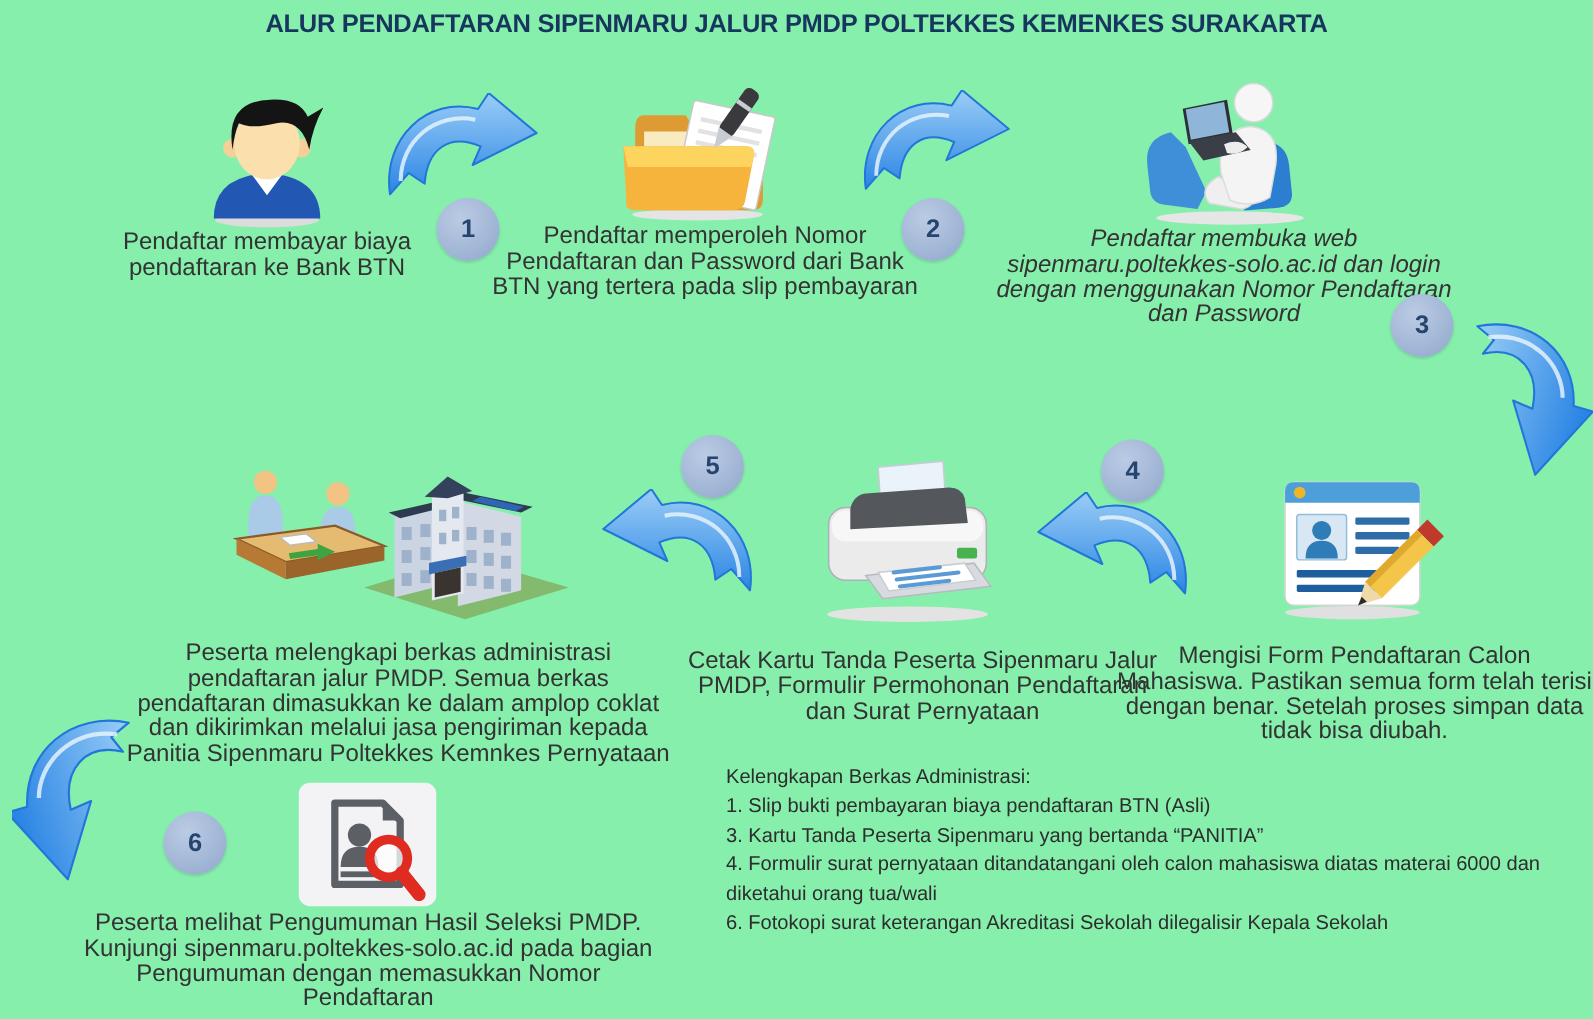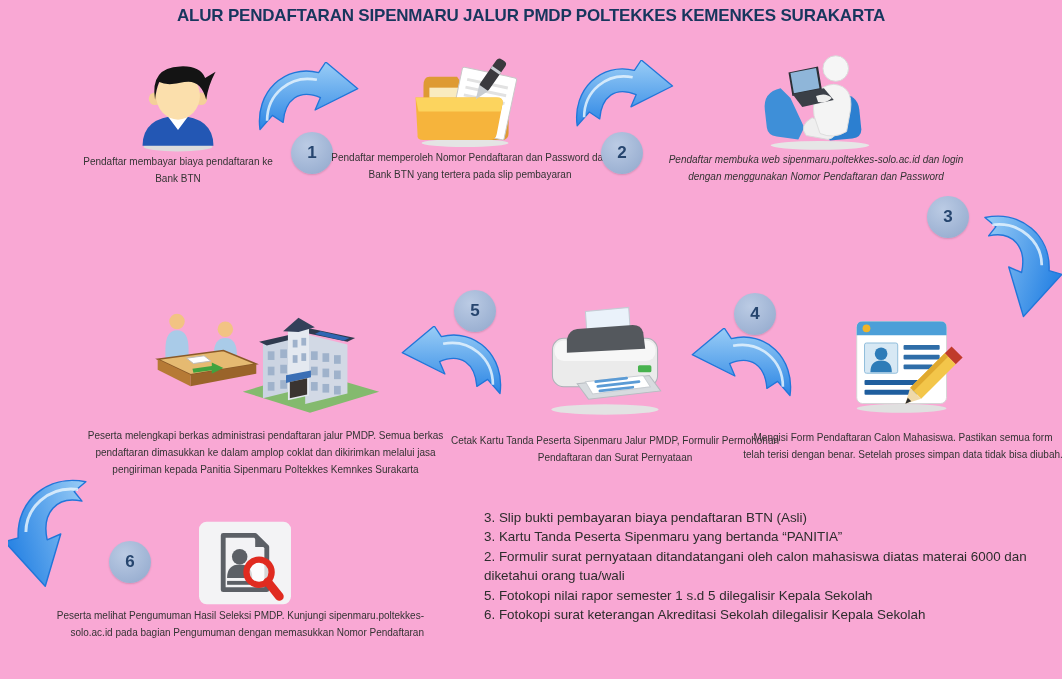--- a/index.html
+++ b/index.html
@@ -2,33 +2,33 @@
 <html><head>
 <meta charset="utf-8">
 <style>
   * { margin: 0; padding: 0; box-sizing: border-box; }
   html, body { background: #fff; }
   body { font-family: "Liberation Sans", sans-serif; }
   #canvas {
     position: relative;
     width: 1062px;
     height: 679px;
-    background: #f9a8d4;
+    background: #86efac;
     overflow: hidden;
   }
   .abs { position: absolute; }
   .title {
     left: 0; top: 6px; width: 1062px;
     text-align: center;
     font-size: 17px; font-weight: bold;
     letter-spacing: -0.2px;
     color: #17365D;
   }
   .caption {
-    font-size: 10px;
+    font-size: 16px;
     line-height: 16.8px;
     color: #333;
     text-align: center;
   }
   .badge {
     width: 42px; height: 42px;
     border-radius: 50%;
     background: radial-gradient(circle at 38% 32%, #BBCBE4, #9DB2D3 70%, #8EA5C9);
     color: #26456E;
     font-size: 17px; font-weight: bold;
@@ -190,21 +190,21 @@
       <path d="M52 30 L74 26 L74 98 L52 103 Z" fill="#E4E9F0"></path>
       <path d="M47 31 L63 17 L80 27 L63 32 Z" fill="#34415A"></path>
       <rect x="57" y="40" width="5" height="8" fill="#9FB2CB"></rect>
       <rect x="66" y="38" width="5" height="8" fill="#9FB2CB"></rect>
       <rect x="57" y="56" width="5" height="8" fill="#9FB2CB"></rect>
       <rect x="66" y="54" width="5" height="8" fill="#9FB2CB"></rect>
       <path d="M50 77 L76 72 L76 79 L50 85 Z" fill="#3B6FB5"></path>
       <path d="M54 84 L72 80 L72 97 L54 101 Z" fill="#3A3430"></path>
     </svg>
   </div>
-  <div class="abs caption" style="left:83px; top:428px; width:365px;">Peserta melengkapi berkas administrasi pendaftaran jalur PMDP. Semua berkas pendaftaran dimasukkan ke dalam amplop coklat dan dikirimkan melalui jasa pengiriman kepada Panitia Sipenmaru Poltekkes Kemnkes Surakarta</div>
+  <div class="abs caption" style="left:83px; top:428px; width:365px;">Peserta melengkapi berkas administrasi pendaftaran jalur PMDP. Semua berkas pendaftaran dimasukkan ke dalam amplop coklat dan dikirimkan melalui jasa pengiriman kepada Panitia Sipenmaru Poltekkes Kemnkes Pernyataan</div>
 
   <div class="abs badge" style="left:454px; top:290px;">5</div>
   <div class="abs arrow mirror" style="left:396px; top:326px; width:112px; height:80px;">
     <svg viewBox="0 0 120 90">
       <defs>
           <linearGradient id="ag5" x1="0" y1="0" x2="0" y2="1">
         <stop offset="0" stop-color="#9ACDF6"></stop>
             <stop offset="1" stop-color="#2B85E4"></stop>
       </linearGradient>
         </defs>
@@ -290,24 +290,24 @@
       <rect x="0" y="0" width="95" height="85" rx="8" fill="#F3F3F5"></rect>
       <path d="M25 14 L58 14 L70 26 L70 70 L25 70 Z" fill="none" stroke="#5C6066" stroke-width="5" stroke-linejoin="round"></path>
       <path d="M58 13 L58 26 L71 26 Z" fill="#5C6066"></path>
       <circle cx="42" cy="36" r="8" fill="#5C6066"></circle>
       <path d="M29 58 Q29 44 42 44 Q55 44 55 58 Z" fill="#5C6066"></path>
       <rect x="29" y="61" width="26" height="4" fill="#5C6066"></rect>
       <circle cx="62" cy="52" r="13" fill="rgba(255,255,255,0.75)" stroke="#E02B20" stroke-width="6.5"></circle>
       <path d="M71 62 L83 77" stroke="#E02B20" stroke-width="9" stroke-linecap="round"></path>
     </svg>
   </div>
-  <div class="abs caption" style="left:29px; top:608px; width:395px;text-align:right;">Peserta melihat Pengumuman Hasil Seleksi PMDP. Kunjungi sipenmaru.poltekkes-solo.ac.id pada bagian Pengumuman dengan memasukkan Nomor Pendaftaran</div>
+  <div class="abs caption" style="left:48px; top:608px; width:395px;">Peserta melihat Pengumuman Hasil Seleksi PMDP. Kunjungi sipenmaru.poltekkes-solo.ac.id pada bagian Pengumuman dengan memasukkan Nomor Pendaftaran</div>
 
   <div class="abs checklist">
-    <div>3. Slip bukti pembayaran biaya pendaftaran BTN (Asli)</div>
+    <div>Kelengkapan Berkas Administrasi:</div>
+    <div>1. Slip bukti pembayaran biaya pendaftaran BTN (Asli)</div>
     <div>3. Kartu Tanda Peserta Sipenmaru yang bertanda “PANITIA”</div>
-    <div>2. Formulir surat pernyataan ditandatangani oleh calon mahasiswa diatas materai 6000 dan diketahui orang tua/wali</div>
-    <div>5. Fotokopi nilai rapor semester 1 s.d 5 dilegalisir Kepala Sekolah</div>
+    <div>4. Formulir surat pernyataan ditandatangani oleh calon mahasiswa diatas materai 6000 dan diketahui orang tua/wali</div>
     <div>6. Fotokopi surat keterangan Akreditasi Sekolah dilegalisir Kepala Sekolah</div>
 
   </div>
 
 </div>
 
 </body></html>

